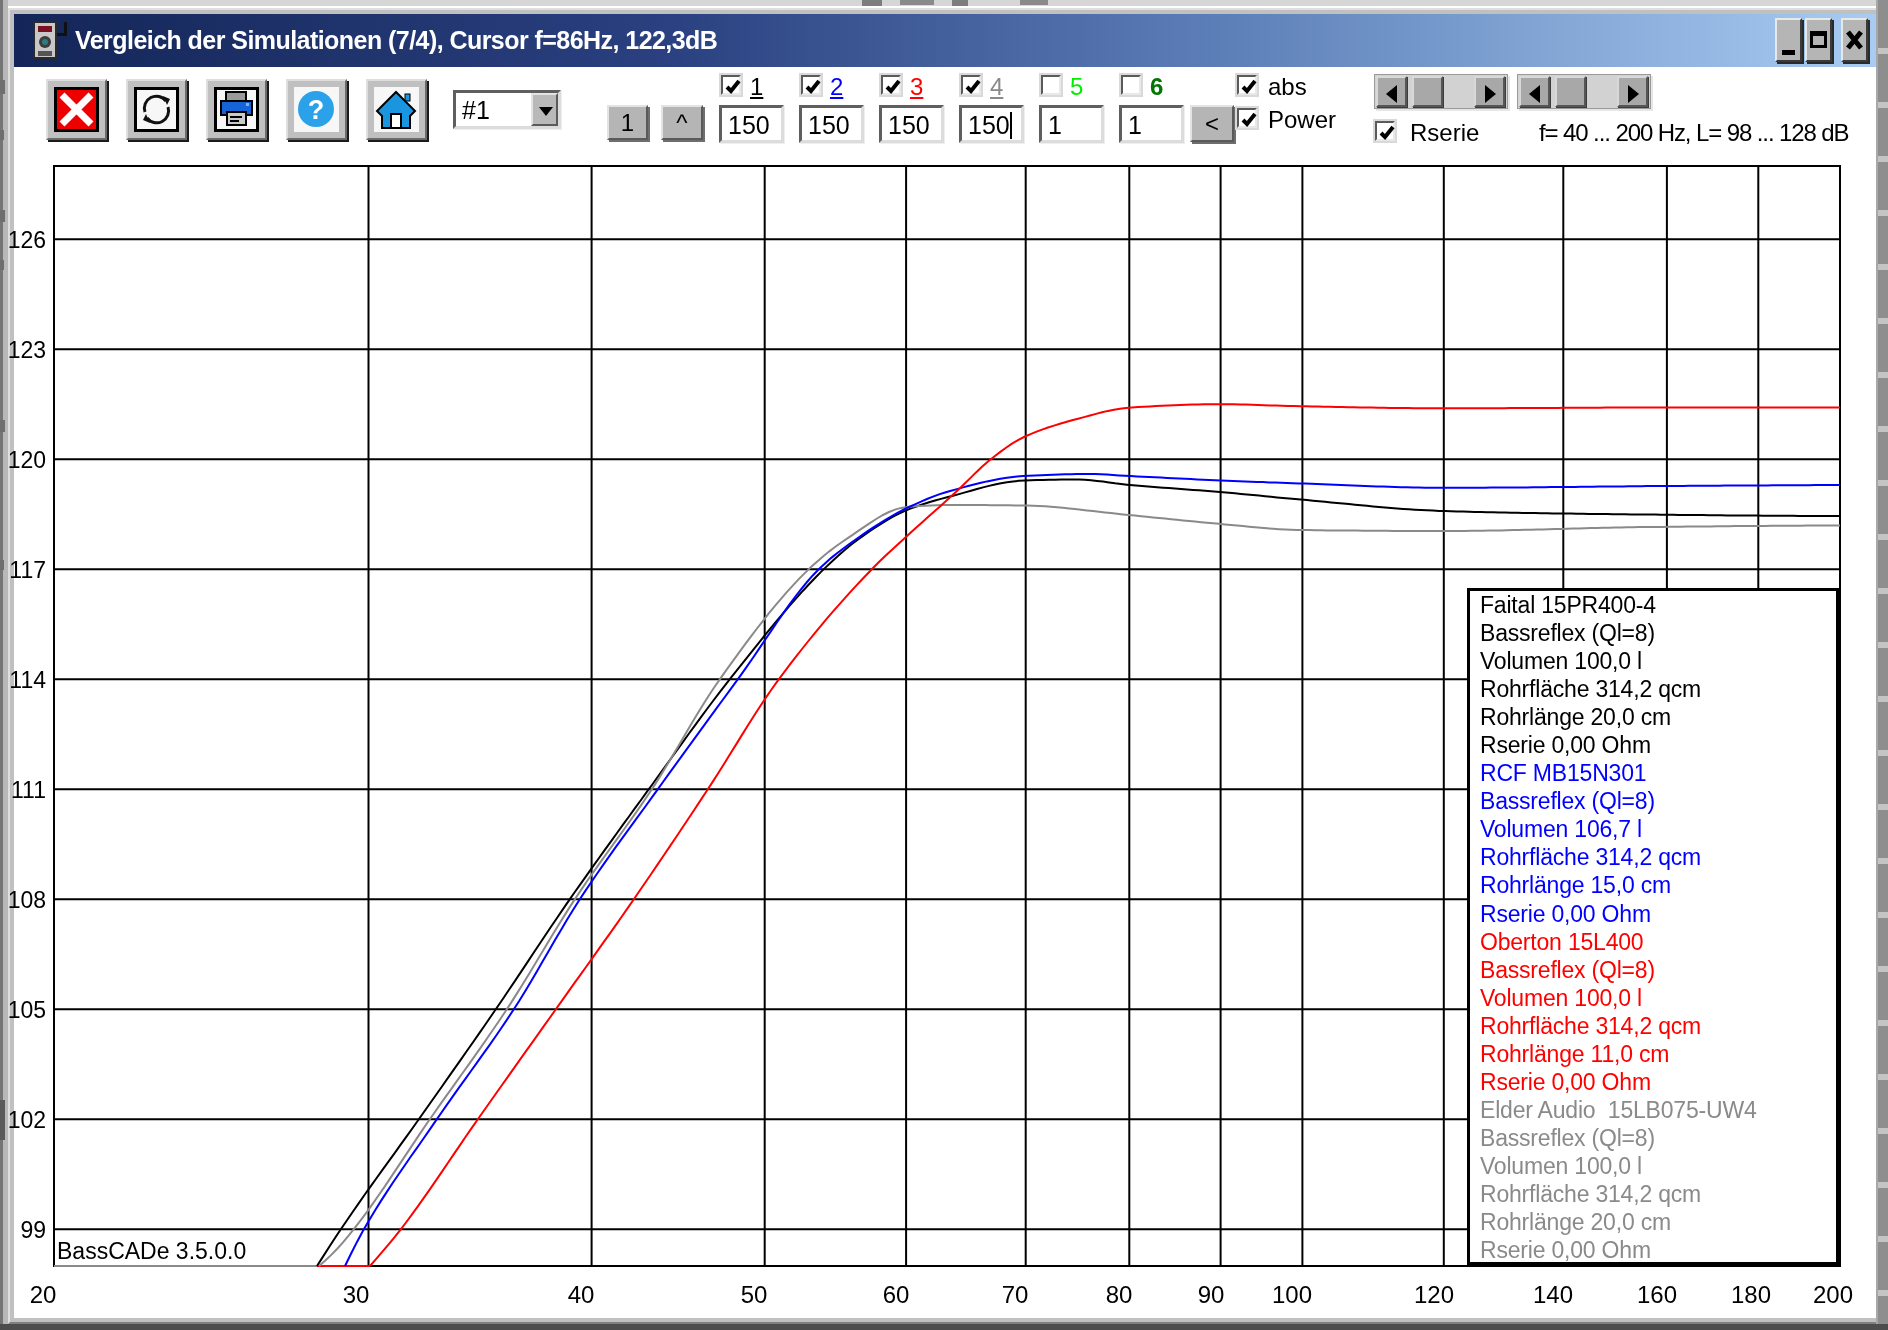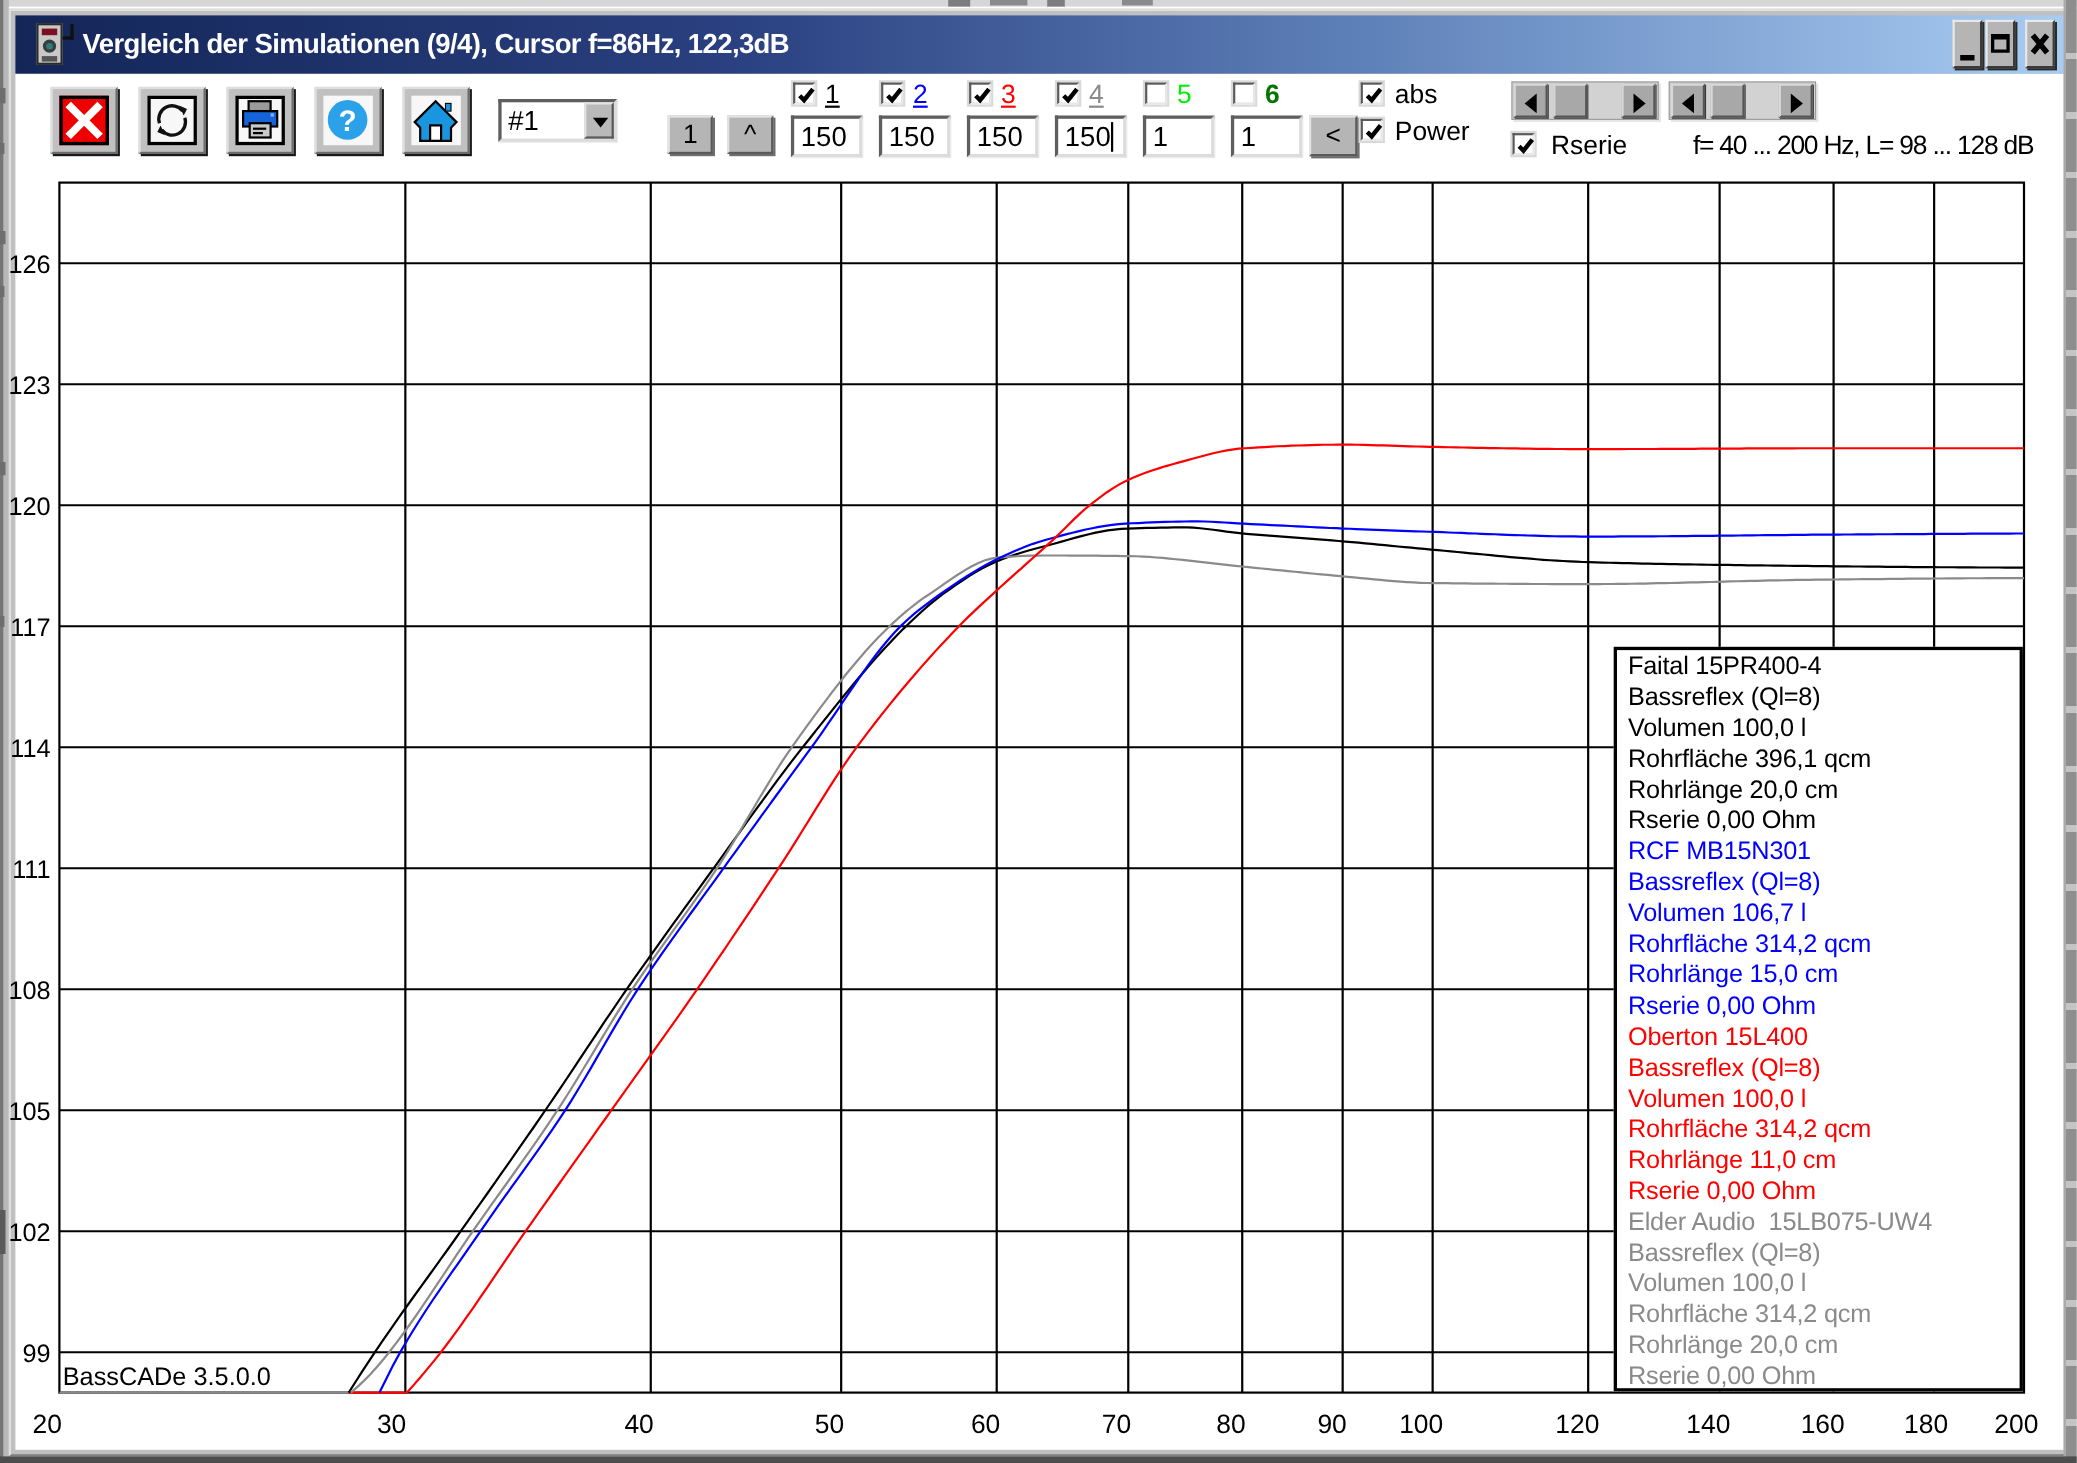--- a/index.html
+++ b/index.html
@@ -60,21 +60,21 @@
   white-space:pre; z-index:5; }
 .blue { color:#0000ff; } .red { color:#ff0000; } .gray { color:#8a8a8a; }
 </style>
 </head>
 <body>
 <div class="abs" id="topstrip"></div>
 <div class="abs" id="leftstrip"></div>
 <div class="abs" id="win"></div>
 <div class="abs" id="client"></div>
 <div class="abs" id="titlebar"></div>
-<div class="abs" id="title-text">Vergleich der Simulationen (9/4), Cursor f=86Hz, 122,3dB</div>
+<div class="abs" id="title-text">Vergleich der Simulationen (7/4), Cursor f=86Hz, 122,3dB</div>
 <div class="abs" id="rightstrip"></div>
 <div class="abs" id="botstrip"></div>
 <div class="abs" style="left:862px;top:0;width:20px;height:6px;background:#7d7d7d;"></div>
 <div class="abs" style="left:900px;top:0;width:34px;height:5px;background:#8a8a8a;"></div>
 <div class="abs" style="left:952px;top:0;width:16px;height:6px;background:#7d7d7d;"></div>
 <div class="abs" style="left:1020px;top:0;width:28px;height:5px;background:#8a8a8a;"></div>
 <div class="abs" style="left:0px;top:80px;width:5px;height:14px;background:#6e6e6e;"></div>
 <div class="abs" style="left:0px;top:130px;width:4px;height:10px;background:#6e6e6e;"></div>
 <div class="abs" style="left:0px;top:210px;width:5px;height:12px;background:#6e6e6e;"></div>
 <div class="abs" style="left:0px;top:260px;width:4px;height:10px;background:#6e6e6e;"></div>
@@ -278,21 +278,21 @@
 <text x="1434" y="1303" font-size="24" fill="#000" text-anchor="middle">120</text>
 <text x="1553" y="1303" font-size="24" fill="#000" text-anchor="middle">140</text>
 <text x="1657" y="1303" font-size="24" fill="#000" text-anchor="middle">160</text>
 <text x="1751" y="1303" font-size="24" fill="#000" text-anchor="middle">180</text>
 <text x="1833" y="1303" font-size="24" fill="#000" text-anchor="middle">200</text>
 <text x="57" y="1259" font-size="23" fill="#000">BassCADe 3.5.0.0</text>
 </svg>
 <div class="abs" id="legend"><span>Faital 15PR400-4
 Bassreflex (Ql=8)
 Volumen 100,0 l
-Rohrfläche 396,1 qcm
+Rohrfläche 314,2 qcm
 Rohrlänge 20,0 cm
 Rserie 0,00 Ohm
 </span><span class="blue">RCF MB15N301
 Bassreflex (Ql=8)
 Volumen 106,7 l
 Rohrfläche 314,2 qcm
 Rohrlänge 15,0 cm
 Rserie 0,00 Ohm
 </span><span class="red">Oberton 15L400
 Bassreflex (Ql=8)

